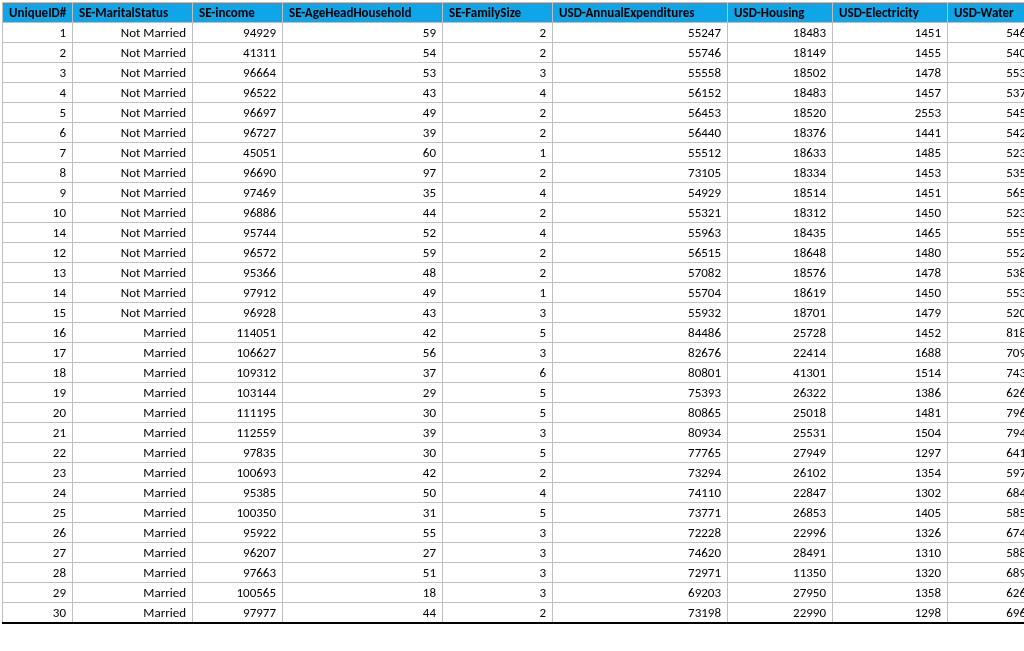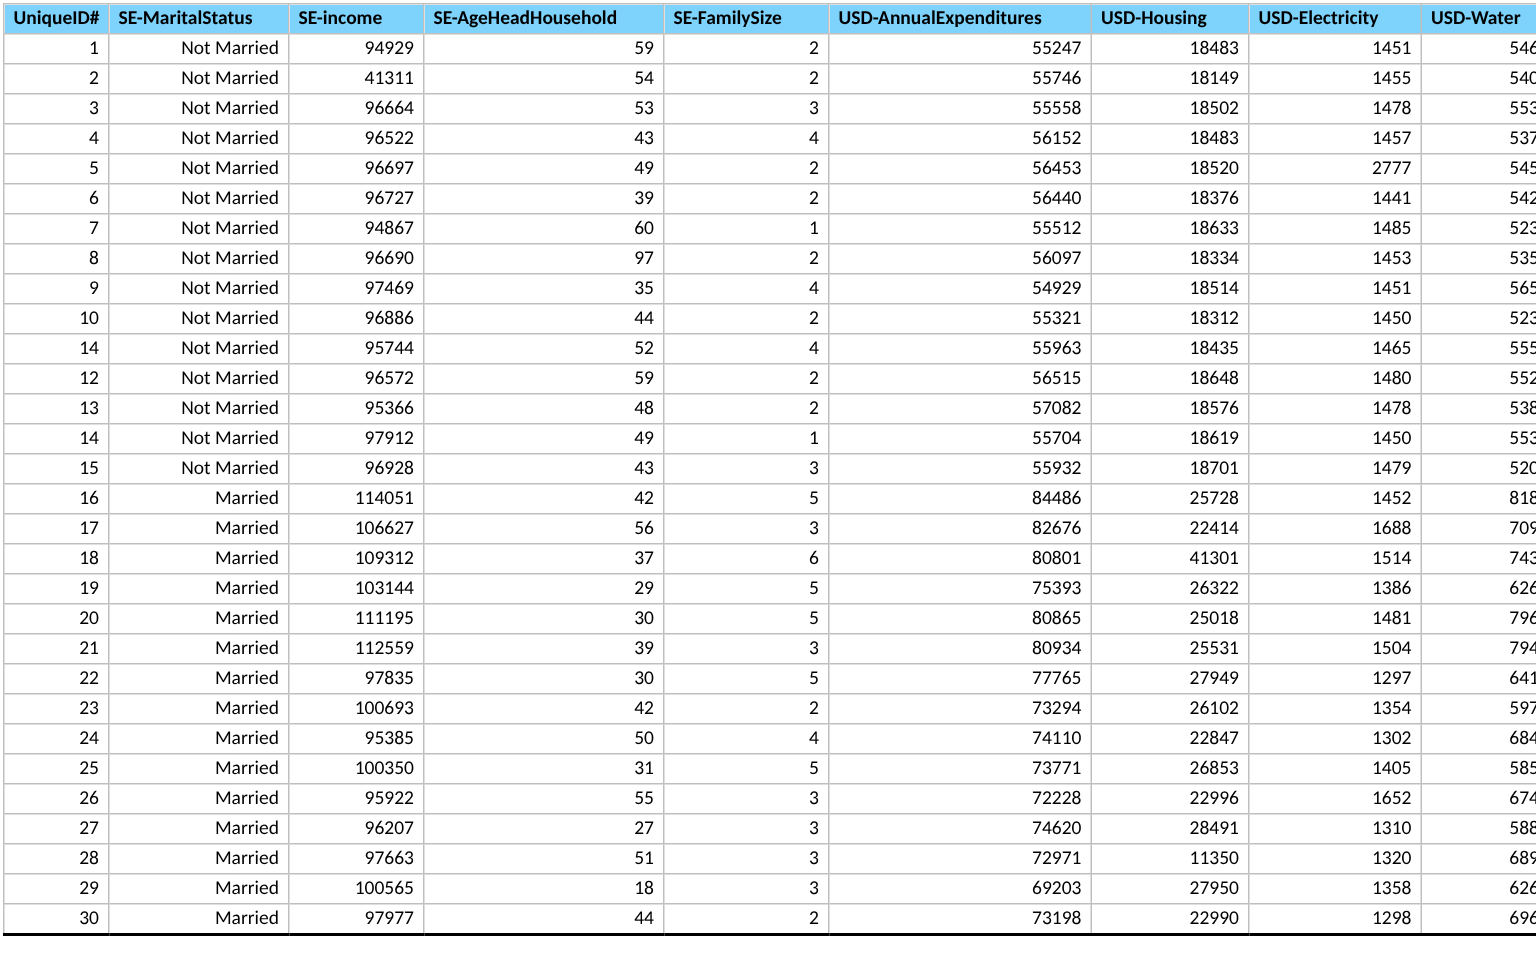--- a/index.html
+++ b/index.html
@@ -22,21 +22,21 @@
     th, td {
       border: 1px solid #bfbfbf;
       padding: 2px 6px;
       height: 20px;
       white-space: nowrap;
       overflow: hidden;
     }
     th {
       font-weight: bold;
       text-align: left;
-      background: #7dd3fc;
+      background: #0ea5e9;
     }
     td {
       text-align: right;
     }
     
     col.c1 { width: 70px; }
     col.c2 { width: 120px; }
     col.c3 { width: 90px; }
     col.c4 { width: 160px; }
     col.c5 { width: 110px; }
@@ -122,52 +122,52 @@
         <td>537</td>
       </tr>
       <tr>
         <td>5</td>
         <td>Not Married</td>
         <td>96697</td>
         <td>49</td>
         <td>2</td>
         <td>56453</td>
         <td>18520</td>
-        <td>2777</td>
+        <td>2553</td>
         <td>545</td>
       </tr>
       <tr>
         <td>6</td>
         <td>Not Married</td>
         <td>96727</td>
         <td>39</td>
         <td>2</td>
         <td>56440</td>
         <td>18376</td>
         <td>1441</td>
         <td>542</td>
       </tr>
       <tr>
         <td>7</td>
         <td>Not Married</td>
-        <td>94867</td>
+        <td>45051</td>
         <td>60</td>
         <td>1</td>
         <td>55512</td>
         <td>18633</td>
         <td>1485</td>
         <td>523</td>
       </tr>
       <tr>
         <td>8</td>
         <td>Not Married</td>
         <td>96690</td>
         <td>97</td>
         <td>2</td>
-        <td>56097</td>
+        <td>73105</td>
         <td>18334</td>
         <td>1453</td>
         <td>535</td>
       </tr>
       <tr>
         <td>9</td>
         <td>Not Married</td>
         <td>97469</td>
         <td>35</td>
         <td>4</td>
@@ -353,21 +353,21 @@
         <td>585</td>
       </tr>
       <tr>
         <td>26</td>
         <td>Married</td>
         <td>95922</td>
         <td>55</td>
         <td>3</td>
         <td>72228</td>
         <td>22996</td>
-        <td>1652</td>
+        <td>1326</td>
         <td>674</td>
       </tr>
       <tr>
         <td>27</td>
         <td>Married</td>
         <td>96207</td>
         <td>27</td>
         <td>3</td>
         <td>74620</td>
         <td>28491</td>

